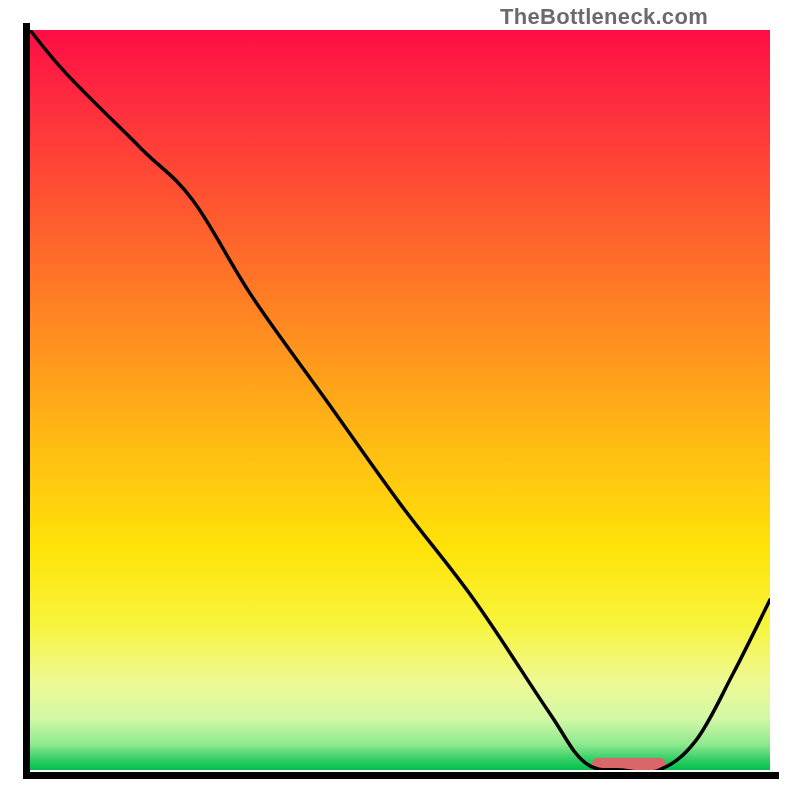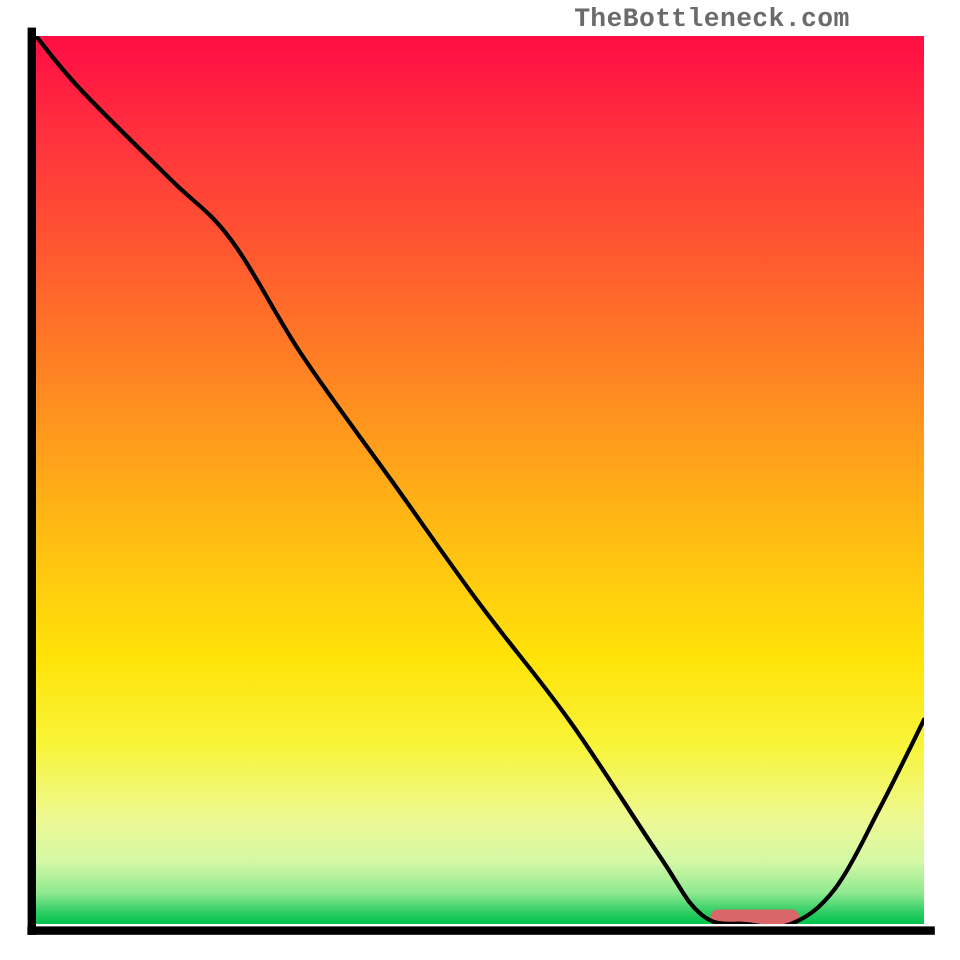--- a/index.html
+++ b/index.html
@@ -8,21 +8,20 @@
     width: 800px;
     height: 800px;
     background: #ffffff;
     overflow: hidden;
     font-family: Arial, Helvetica, sans-serif;
   }
   .frame {
     position: relative;
     width: 720px;
     height: 800px;
-    font-family: Liberation Mono, monospace;
   }
   .watermark {
     position: absolute;
     top: 4px;
     right: 12px;
     font-size: 22px;
     font-weight: bold;
     color: #6b6b6b;
     letter-spacing: 0.3px;
     z-index: 20;

